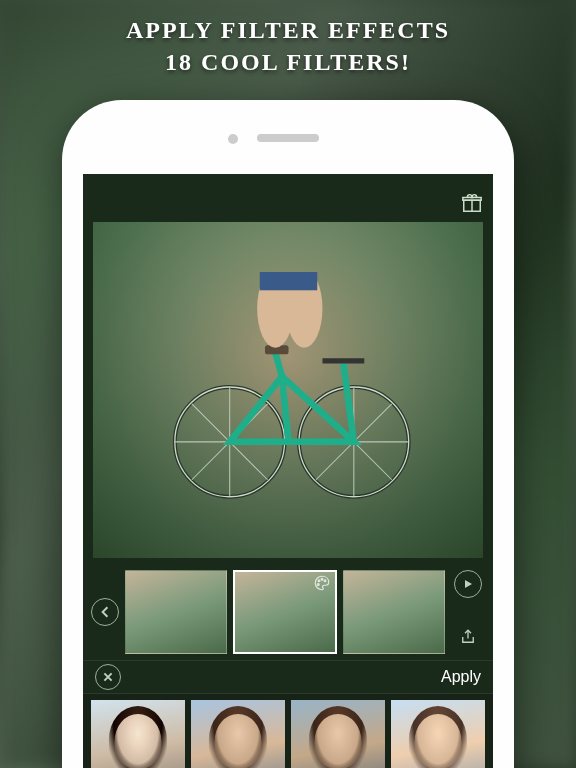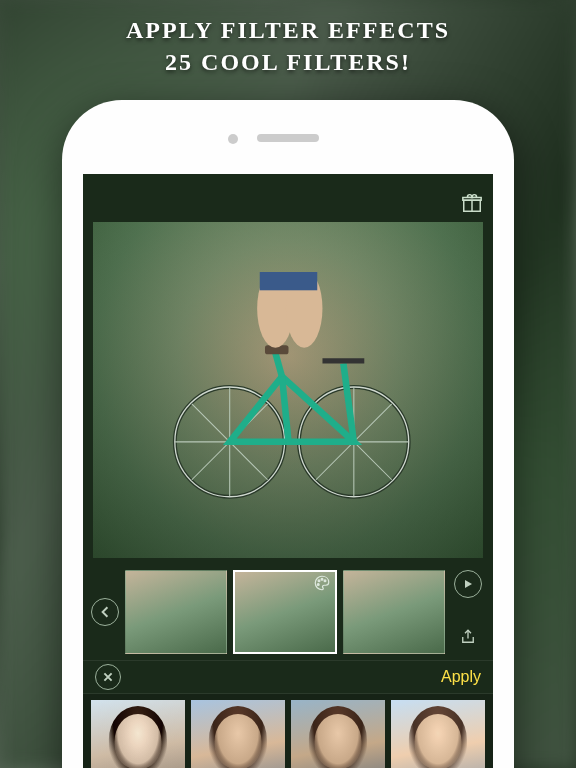--- a/index.html
+++ b/index.html
@@ -107,21 +107,21 @@
     padding:0 12px; height:34px;
     border-top:1px solid rgba(255,255,255,0.08);
     border-bottom:1px solid rgba(255,255,255,0.08);
   }
   .close-circle {
     width:26px; height:26px; border:1.5px solid #9ab09a; border-radius:50%;
     display:flex; align-items:center; justify-content:center;
     color:#c0d0c0; font-size:14px; cursor:pointer;
   }
   .apply-btn {
-    color:#fde047; font-family:Helvetica,Arial,sans-serif;
+    color:#ffffff; font-family:Helvetica,Arial,sans-serif;
     font-size:16px; cursor:pointer; background:none; border:none;
   }
   .filter-strip {
     display:flex; gap:6px; padding:6px 8px; height:110px;
     background:rgba(0,0,0,0.15);
   }
   .filter-item {
     flex:1; position:relative;
     background:linear-gradient(170deg,#a8c4d8 0%,#d4b896 35%,#7a8a9a 70%,#4a5a6a 100%);
     display:flex; align-items:flex-end; justify-content:center;
@@ -144,21 +144,21 @@
     border-radius:50% 50% 40% 40%;
   }
 </style>
 </head>
 <body>
 
 <div class="bg-blur"></div>
 
 <div class="headline">
   <div>APPLY FILTER EFFECTS</div>
-  <div>25 COOL FILTERS!</div>
+  <div>18 COOL FILTERS!</div>
 </div>
 
 <div class="phone">
   <div class="camera-dot"></div>
   <div class="speaker"></div>
 
   <div class="screen">
     <div class="statusbar"></div>
 
     <div class="topbar">

